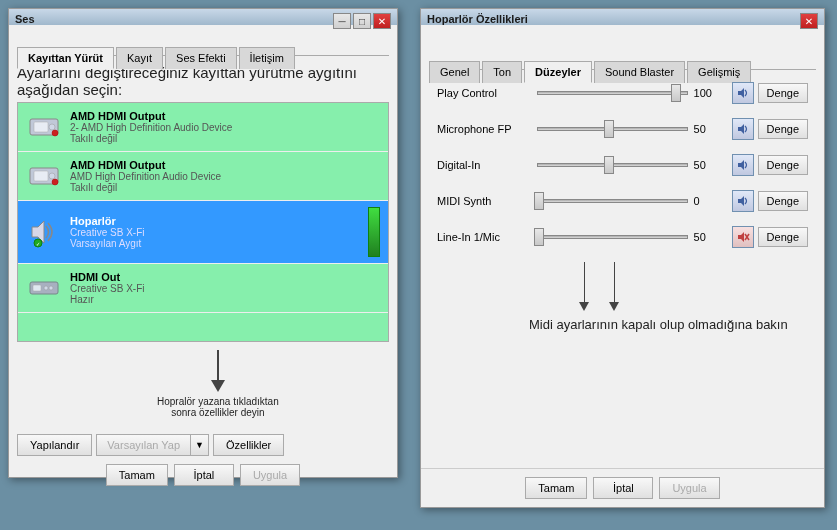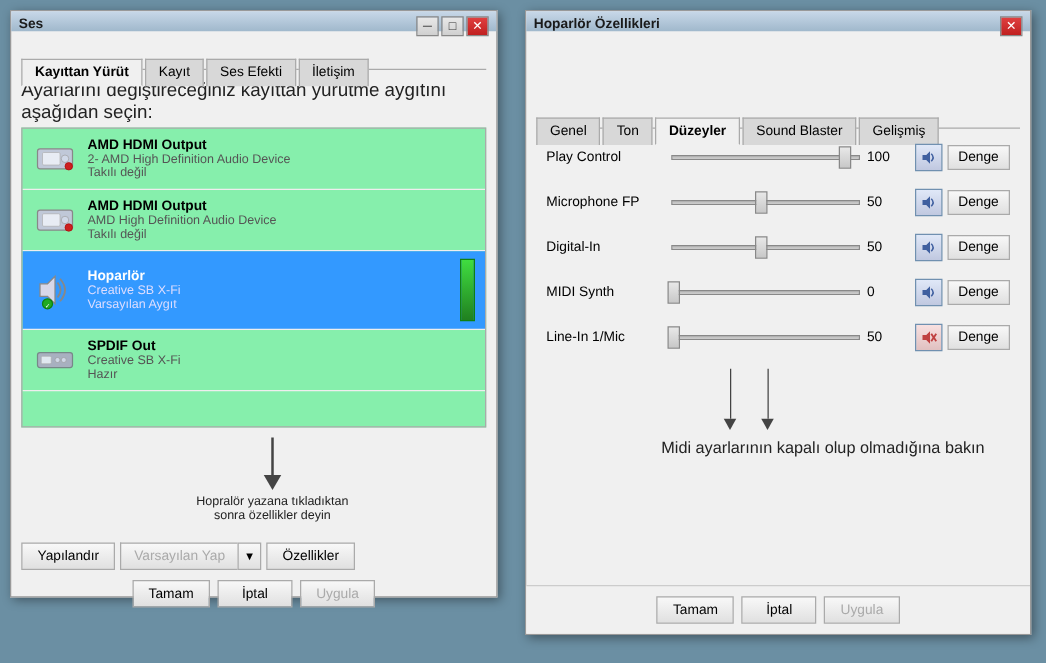--- a/index.html
+++ b/index.html
@@ -366,21 +366,21 @@
       <div class="device-item">
         <div class="device-icon">
           <svg viewBox="0 0 32 32">
               <rect x="2" y="10" width="28" height="12" rx="2" fill="#a8b0c0" stroke="#788" stroke-width="1"></rect>
               <rect x="5" y="13" width="8" height="6" rx="1" fill="#e0e8f0" stroke="#aaa" stroke-width="0.5"></rect>
               <circle cx="18" cy="16" r="2" fill="#d0d8e8" stroke="#999" stroke-width="0.5"></circle>
               <circle cx="23" cy="16" r="2" fill="#d0d8e8" stroke="#999" stroke-width="0.5"></circle>
             </svg>
         </div>
         <div class="device-info">
-          <div class="device-name">SPDIF Out</div>
+          <div class="device-name">HDMI Out</div>
           <div class="device-sub">Creative SB X-Fi</div>
           <div class="device-sub">Hazır</div>
         </div>
       </div>
     </div>
 
     <div style="position: relative; height: 80px; margin-bottom: 4px;">
       <div style="position: absolute; left: 140px; top: 0; display: flex; flex-direction: column; align-items: center;">
         <div style="width: 2px; height: 30px; background: #444;"></div>
         <div style="width: 0; height: 0; border-left: 7px solid transparent; border-right: 7px solid transparent; border-top: 12px solid #444;"></div>
@@ -406,21 +406,21 @@
   </div>
 </div>
 
 <div class="dialog hop-dialog">
   <div class="title-bar">
     <span class="title-bar-text">Hoparlör Özellikleri</span>
     <div class="title-bar-controls">
       <button class="title-btn close">✕</button>
     </div>
   </div>
-  <div class="dialog-content" style="padding: 8px 8px; margin-top: 47px;">
+  <div class="dialog-content" style="padding: 22px 8px;">
     <div class="tabs">
       <div class="tab">Genel</div>
       <div class="tab">Ton</div>
       <div class="tab active">Düzeyler</div>
       <div class="tab">Sound Blaster</div>
       <div class="tab">Gelişmiş</div>
     </div>
 
     <div class="mixer-area" style="position: relative;">
 

